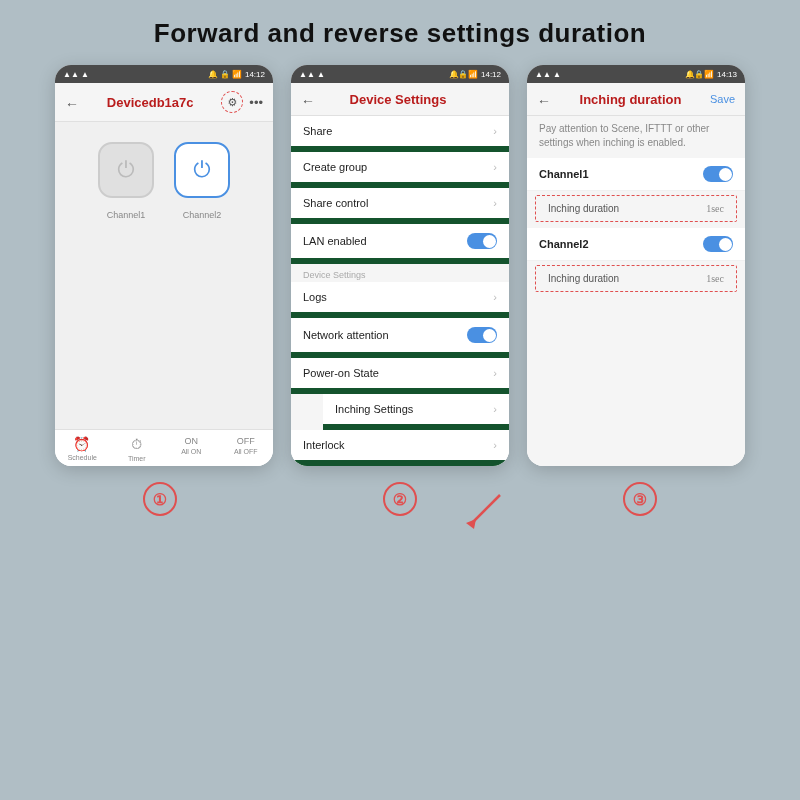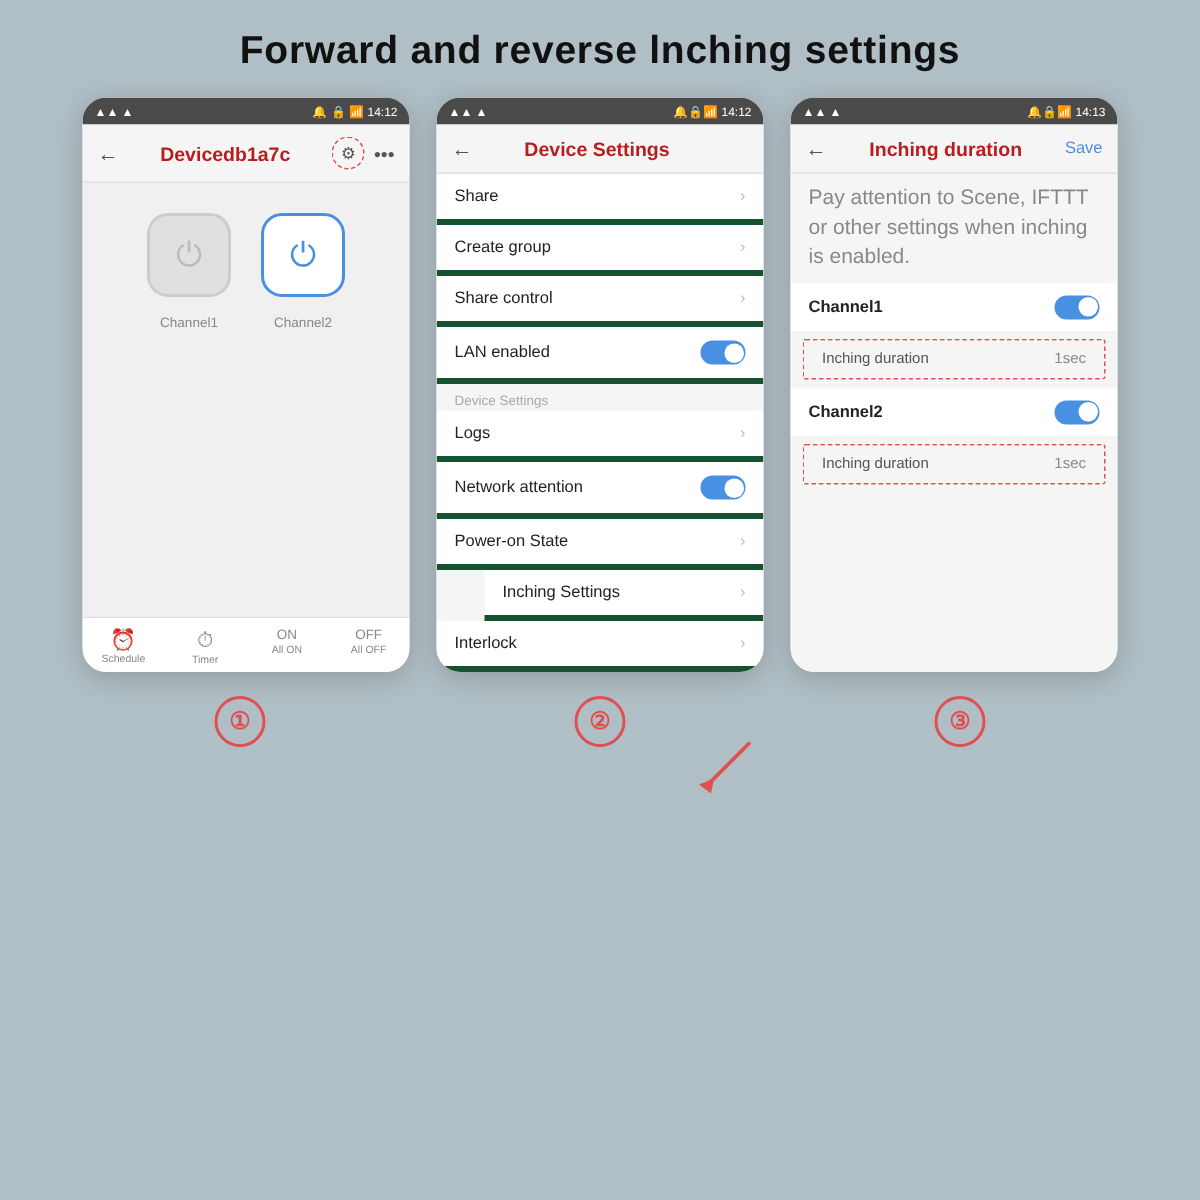--- a/index.html
+++ b/index.html
@@ -155,21 +155,21 @@
       color: #aaa;
       padding: 6px 12px 2px 12px;
       background: #f5f5f5;
     }
     .settings-item {
       display: flex;
       align-items: center;
       justify-content: space-between;
       padding: 9px 12px;
       background: #fff;
-      border-bottom: 4px solid #14532d;
+      border-bottom: 6px solid #14532d;
       font-size: 11px;
       color: #222;
     }
     .chevron {
       color: #bbb;
       font-size: 11px;
     }
 
     
     .toggle {
@@ -193,21 +193,21 @@
     .toggle.off .toggle-knob { left: 1.5px; }
 
     
     .inching-content {
       flex: 1;
       background: #f5f5f5;
       padding: 0;
       overflow: hidden;
     }
     .inching-note {
-      font-size: 14px;
+      font-size: 10px;
       color: #888;
       padding: 6px 12px 8px 12px;
       line-height: 1.4;
       background: #f5f5f5;
     }
     .inching-channel-block {
       background: #fff;
       margin-bottom: 4px;
     }
     .inching-channel-row {
@@ -227,20 +227,21 @@
       padding: 7px 12px;
       font-size: 10px;
       color: #555;
       border: 1.5px dashed #e05050;
       margin: 0 8px 6px 8px;
       border-radius: 2px;
     }
     .inching-duration-val {
       color: #888;
       font-size: 10px;
+      font-family: Liberation Serif, serif;
     }
 
     
     .step-circles {
       display: flex;
       justify-content: space-around;
       padding: 16px 40px 10px 40px;
     }
     .step-circle {
       width: 34px;
@@ -265,21 +266,21 @@
       display: flex;
       align-items: center;
       justify-content: center;
       font-size: 11px;
       color: #555;
     }
   </style>
 </head>
 <body>
 
-<div class="page-title">Forward and reverse lnching settings</div>
+<div class="page-title">Forward and reverse settings duration</div>
 
 <div class="phones-container">
 
   <div class="phone">
 
     <div class="status-bar">
       <div class="status-bar-left">
         <span>▲▲ ▲</span>
       </div>
       <div class="status-bar-right">

